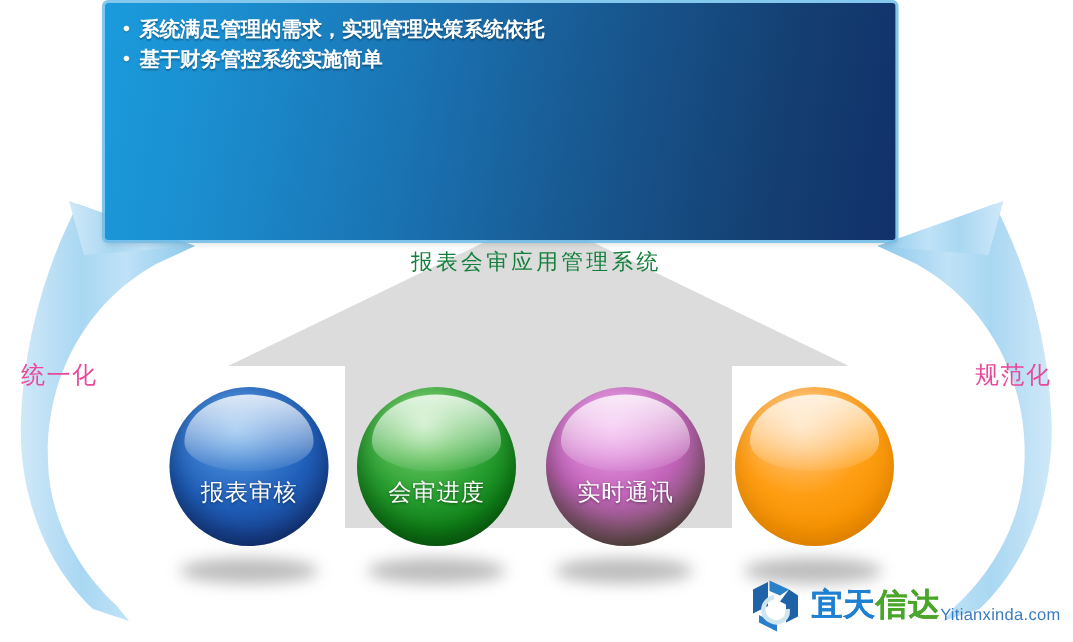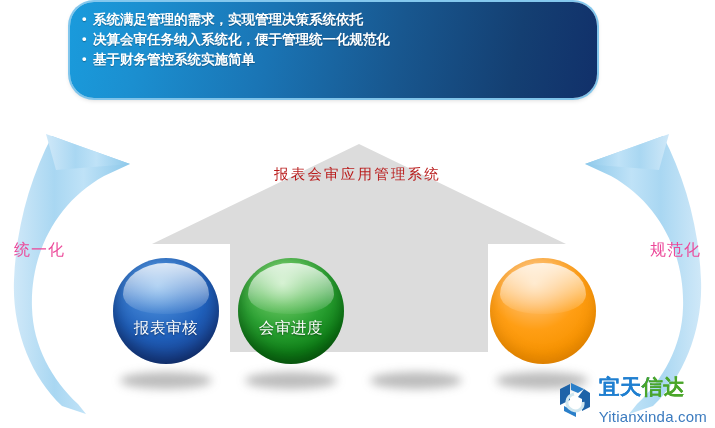--- a/index.html
+++ b/index.html
@@ -17,22 +17,22 @@
     overflow: hidden;
     background: #ffffff;
   }
 
   
   .callout {
     position: absolute;
     left: 70px;
     top: 2px;
     width: 527px;
-    height: 96px;
-    border-radius: 24px;
+    height: 158px;
+    border-radius: 2px;
     background: linear-gradient(100deg,
                 #1a9bdc 0%,
                 #1b8fd0 14%,
                 #1a74b4 38%,
                 #18578f 62%,
                 #143f72 84%,
                 #11306a 100%);
     box-shadow: 0 0 0 2px rgba(110,190,235,0.85),
                 0 2px 5px rgba(0,0,0,0.18);
     box-sizing: border-box;
@@ -74,21 +74,21 @@
     z-index: 2;
   }
   .gray-arrow svg { display: block; }
 
   .arrow-title {
     position: absolute;
     left: 0;
     top: 165px;
     width: 715px;
     text-align: center;
-    color: #b91c1c;
+    color: #15803d;
     font-size: 14.5px;
     letter-spacing: 2.2px;
     z-index: 3;
     pointer-events: none;
   }
 
   
   .side-arrow {
     position: absolute;
     top: 128px;
@@ -182,34 +182,34 @@
   
   .logo {
     position: absolute;
     right: 8px;
     bottom: 4px;
     display: flex;
     align-items: center;
     z-index: 7;
   }
   .logo-mark { width: 42px; height: 40px; margin-right: 3px; }
-  .logo-text { display: flex; flex-direction: column; line-height: 1; }
+  .logo-text { display: flex; flex-direction: row; line-height: 1; }
   .logo-cn {
     font-size: 21px;
     font-weight: bold;
     letter-spacing: 0.5px;
     background: linear-gradient(90deg, #1f7fd0 0%, #1f7fd0 46%, #4aa62a 54%, #4aa62a 100%);
     -webkit-background-clip: text;
     background-clip: text;
     color: #1f7fd0;
   }
   .logo-cn .g { color: #4aa62a; }
   .logo-cn .b { color: #1f7fd0; }
   .logo-en {
-    font-size: 15px;
+    font-size: 11px;
     color: #3b7bbf;
     letter-spacing: 0.2px;
     margin-top: 12px;
     text-align: right;
   }
 </style>
 </head>
 <body>
 
 <div id="stage">
@@ -271,28 +271,31 @@
   <div class="shadow-ellipse" style="left:496px"></div>
 
   <div class="sphere s-green" style="left:238px">
     <div class="gloss"></div>
     <div class="lbl">会审进度</div>
   </div>
   <div class="sphere s-blue" style="left:113px">
     <div class="gloss"></div>
     <div class="lbl">报表审核</div>
   </div>
+  <div class="sphere s-purple" style="left:364px">
+    <div class="gloss"></div>
+    <div class="lbl">实时通讯</div>
+  </div>
   <div class="sphere s-orange" style="left:490px">
     <div class="gloss"></div>
   </div>
 
   <div class="callout">
     <ul class="bullets">
       <li>系统满足管理的需求，实现管理决策系统依托</li>
-      <li>决算会审任务纳入系统化，便于管理统一化规范化</li>
       <li>基于财务管控系统实施简单</li>
     </ul>
   </div>
 
   <div class="logo">
     <svg class="logo-mark" viewBox="0 0 42 40">
       <path d="M6 9 L16 4 L16 20 L6 25 Z" fill="#1e63a8"></path>
       <path d="M17 3 L30 9 L24 13 L17 10 Z" fill="#2a7fc9"></path>
       <path d="M30 9 L36 13 L36 27 L28 31 L28 19 L24 17 Z" fill="#1e63a8"></path>
       <path d="M10 26 L22 32 L22 37 L10 31 Z" fill="#2a7fc9"></path>

